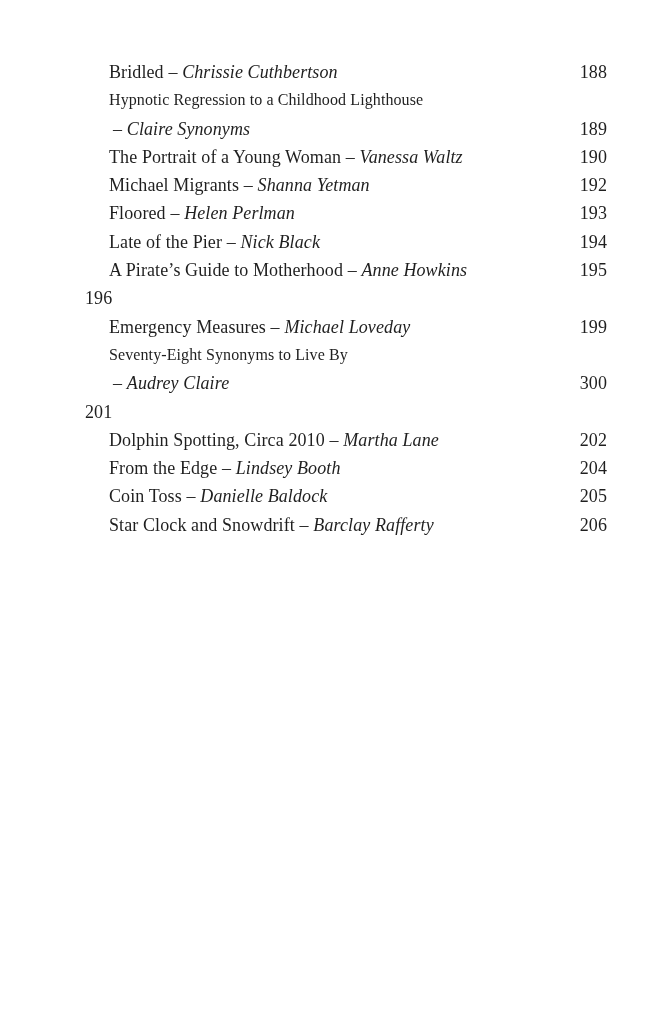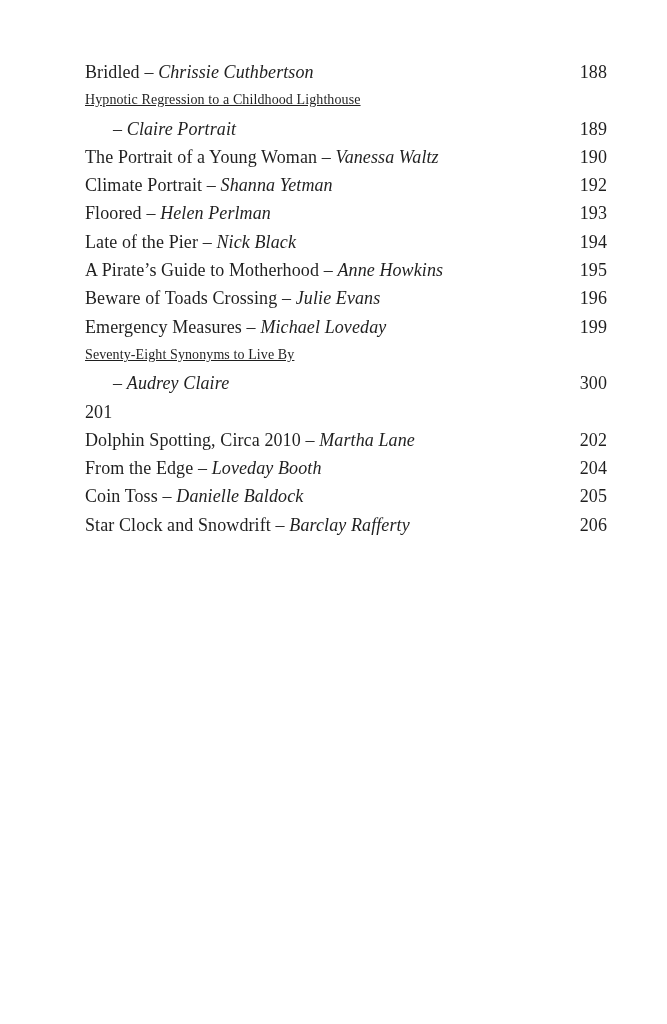--- a/index.html
+++ b/index.html
@@ -29,30 +29,30 @@
     justify-content: space-between;
     align-items: baseline;
     font-size: 18px;
     line-height: 28.3px;
     letter-spacing: 0.1px;
   }
   .toc-row .left {
     padding-right: 12px;
   }
   .toc-title-line {
-    font-size: 14px;
+    font-size: 16px;
     line-height: 28.3px;
     letter-spacing: 0.1px;
-    text-decoration: underline;
   }
   .toc-row.indented .left {
     padding-left: 28px;
   }
   .title {
     font-style: normal;
+    margin-left: 24px;
   }
   .sep {
     font-style: normal;
     margin: 0 0.26em;
   }
   .sep-lead {
     font-style: normal;
     margin-right: 0.26em;
   }
   .author {
@@ -67,65 +67,64 @@
 <body>
 
 <div class="page">
   <div class="toc-list">
       <div class="toc-row">
         <span class="left"><span class="title">Bridled</span><span class="sep">–</span><span class="author">Chrissie Cuthbertson</span></span>
         <span class="page-num">188</span>
       </div>
       <div class="toc-title-line"><span class="title">Hypnotic Regression to a Childhood Lighthouse</span></div>
       <div class="toc-row indented">
-        <span class="left"><span class="sep-lead">–</span><span class="author">Claire Portrait</span></span>
+        <span class="left"><span class="sep-lead">–</span><span class="author">Claire Synonyms</span></span>
         <span class="page-num">189</span>
       </div>
       <div class="toc-row">
         <span class="left"><span class="title">The Portrait of a Young Woman</span><span class="sep">–</span><span class="author">Vanessa Waltz</span></span>
         <span class="page-num">190</span>
       </div>
       <div class="toc-row">
-        <span class="left"><span class="title">Climate Portrait</span><span class="sep">–</span><span class="author">Shanna Yetman</span></span>
+        <span class="left"><span class="title">Michael Migrants</span><span class="sep">–</span><span class="author">Shanna Yetman</span></span>
         <span class="page-num">192</span>
       </div>
       <div class="toc-row">
         <span class="left"><span class="title">Floored</span><span class="sep">–</span><span class="author">Helen Perlman</span></span>
         <span class="page-num">193</span>
       </div>
       <div class="toc-row">
         <span class="left"><span class="title">Late of the Pier</span><span class="sep">–</span><span class="author">Nick Black</span></span>
         <span class="page-num">194</span>
       </div>
       <div class="toc-row">
         <span class="left"><span class="title">A Pirate’s Guide to Motherhood</span><span class="sep">–</span><span class="author">Anne Howkins</span></span>
         <span class="page-num">195</span>
       </div>
       <div class="toc-row">
-        <span class="left"><span class="title">Beware of Toads Crossing</span><span class="sep">–</span><span class="author">Julie Evans</span></span>
         <span class="page-num">196</span>
       </div>
       <div class="toc-row">
         <span class="left"><span class="title">Emergency Measures</span><span class="sep">–</span><span class="author">Michael Loveday</span></span>
         <span class="page-num">199</span>
       </div>
       <div class="toc-title-line"><span class="title">Seventy-Eight Synonyms to Live By</span></div>
       <div class="toc-row indented">
         <span class="left"><span class="sep-lead">–</span><span class="author">Audrey Claire</span></span>
         <span class="page-num">300</span>
       </div>
       <div class="toc-row">
         <span class="page-num">201</span>
       </div>
       <div class="toc-row">
         <span class="left"><span class="title">Dolphin Spotting, Circa 2010</span><span class="sep">–</span><span class="author">Martha Lane</span></span>
         <span class="page-num">202</span>
       </div>
       <div class="toc-row">
-        <span class="left"><span class="title">From the Edge</span><span class="sep">–</span><span class="author">Loveday Booth</span></span>
+        <span class="left"><span class="title">From the Edge</span><span class="sep">–</span><span class="author">Lindsey Booth</span></span>
         <span class="page-num">204</span>
       </div>
       <div class="toc-row">
         <span class="left"><span class="title">Coin Toss</span><span class="sep">–</span><span class="author">Danielle Baldock</span></span>
         <span class="page-num">205</span>
       </div>
       <div class="toc-row">
         <span class="left"><span class="title">Star Clock and Snowdrift</span><span class="sep">–</span><span class="author">Barclay Rafferty</span></span>
         <span class="page-num">206</span>
       </div>

